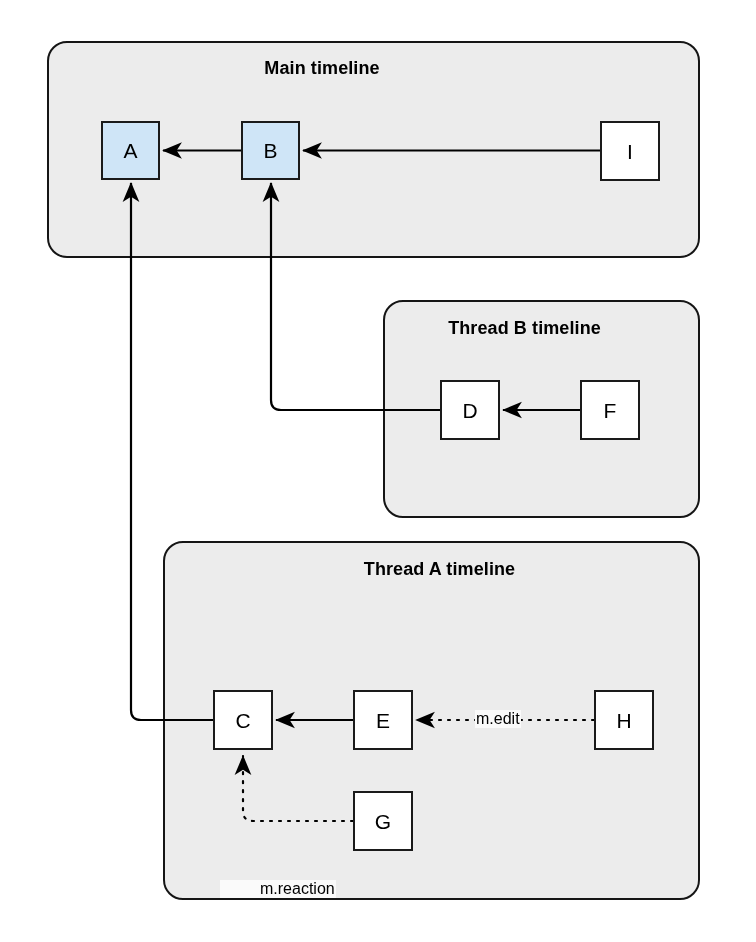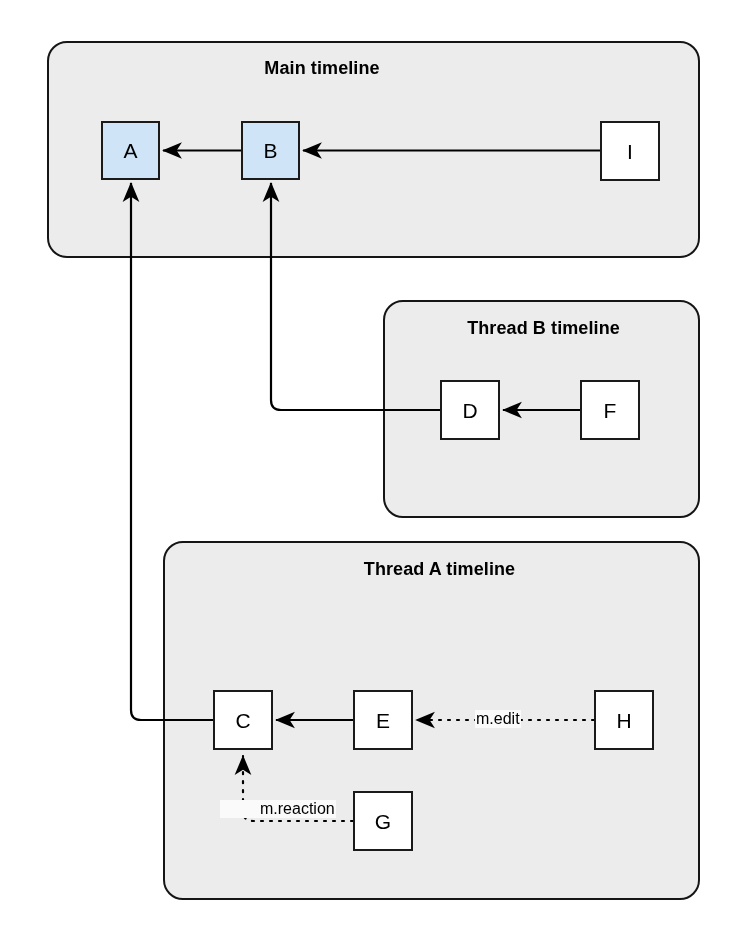--- a/index.html
+++ b/index.html
@@ -67,21 +67,21 @@
 </style>
 </head>
 <body>
 
 <div id="canvas">
 
   <div class="group-box" style="left:47px; top:41px; width:653px; height:217px;"></div>
   <div class="group-title" style="left:31px; top:58px; width:582px;">Main timeline</div>
 
   <div class="group-box" style="left:383px; top:300px; width:317px; height:218px;"></div>
-  <div class="group-title" style="left:385px; top:318px; width:317px;">Thread B timeline</div>
+  <div class="group-title" style="left:366px; top:318px; width:317px;">Thread B timeline</div>
 
   <div class="group-box" style="left:163px; top:541px; width:537px; height:359px;"></div>
   <div class="group-title" style="left:163px; top:559px; width:537px;padding-left:8px;">Thread A timeline</div>
 
   <svg class="svg-layer" viewBox="0 0 756 942" xmlns="http://www.w3.org/2000/svg">
     <defs>
       <marker id="arrow" markerWidth="10" markerHeight="10" refX="8.6" refY="4" orient="auto" markerUnits="strokeWidth">
         <path d="M0,0.2 L9,4 L0,7.8 L2.4,4 Z" fill="#000000"></path>
       </marker>
     </defs>
@@ -150,15 +150,15 @@
   <div class="node plain" style="left:594px; top:690px; width:60px; height:60px;">
     <span>H</span>
   </div>
 
   <div class="node plain" style="left:353px; top:791px; width:60px; height:60px;">
     <span>G</span>
   </div>
 
   <div class="edge-label" style="left:475px; top:710px;">m.edit</div>
 
-  <div class="edge-label" style="left:220px; top:800px;padding-left:40px;">m.reaction</div>
+  <div class="edge-label" style="left:220px; top:880px;padding-left:40px;">m.reaction</div>
 
 </div>
 
 </body></html>

